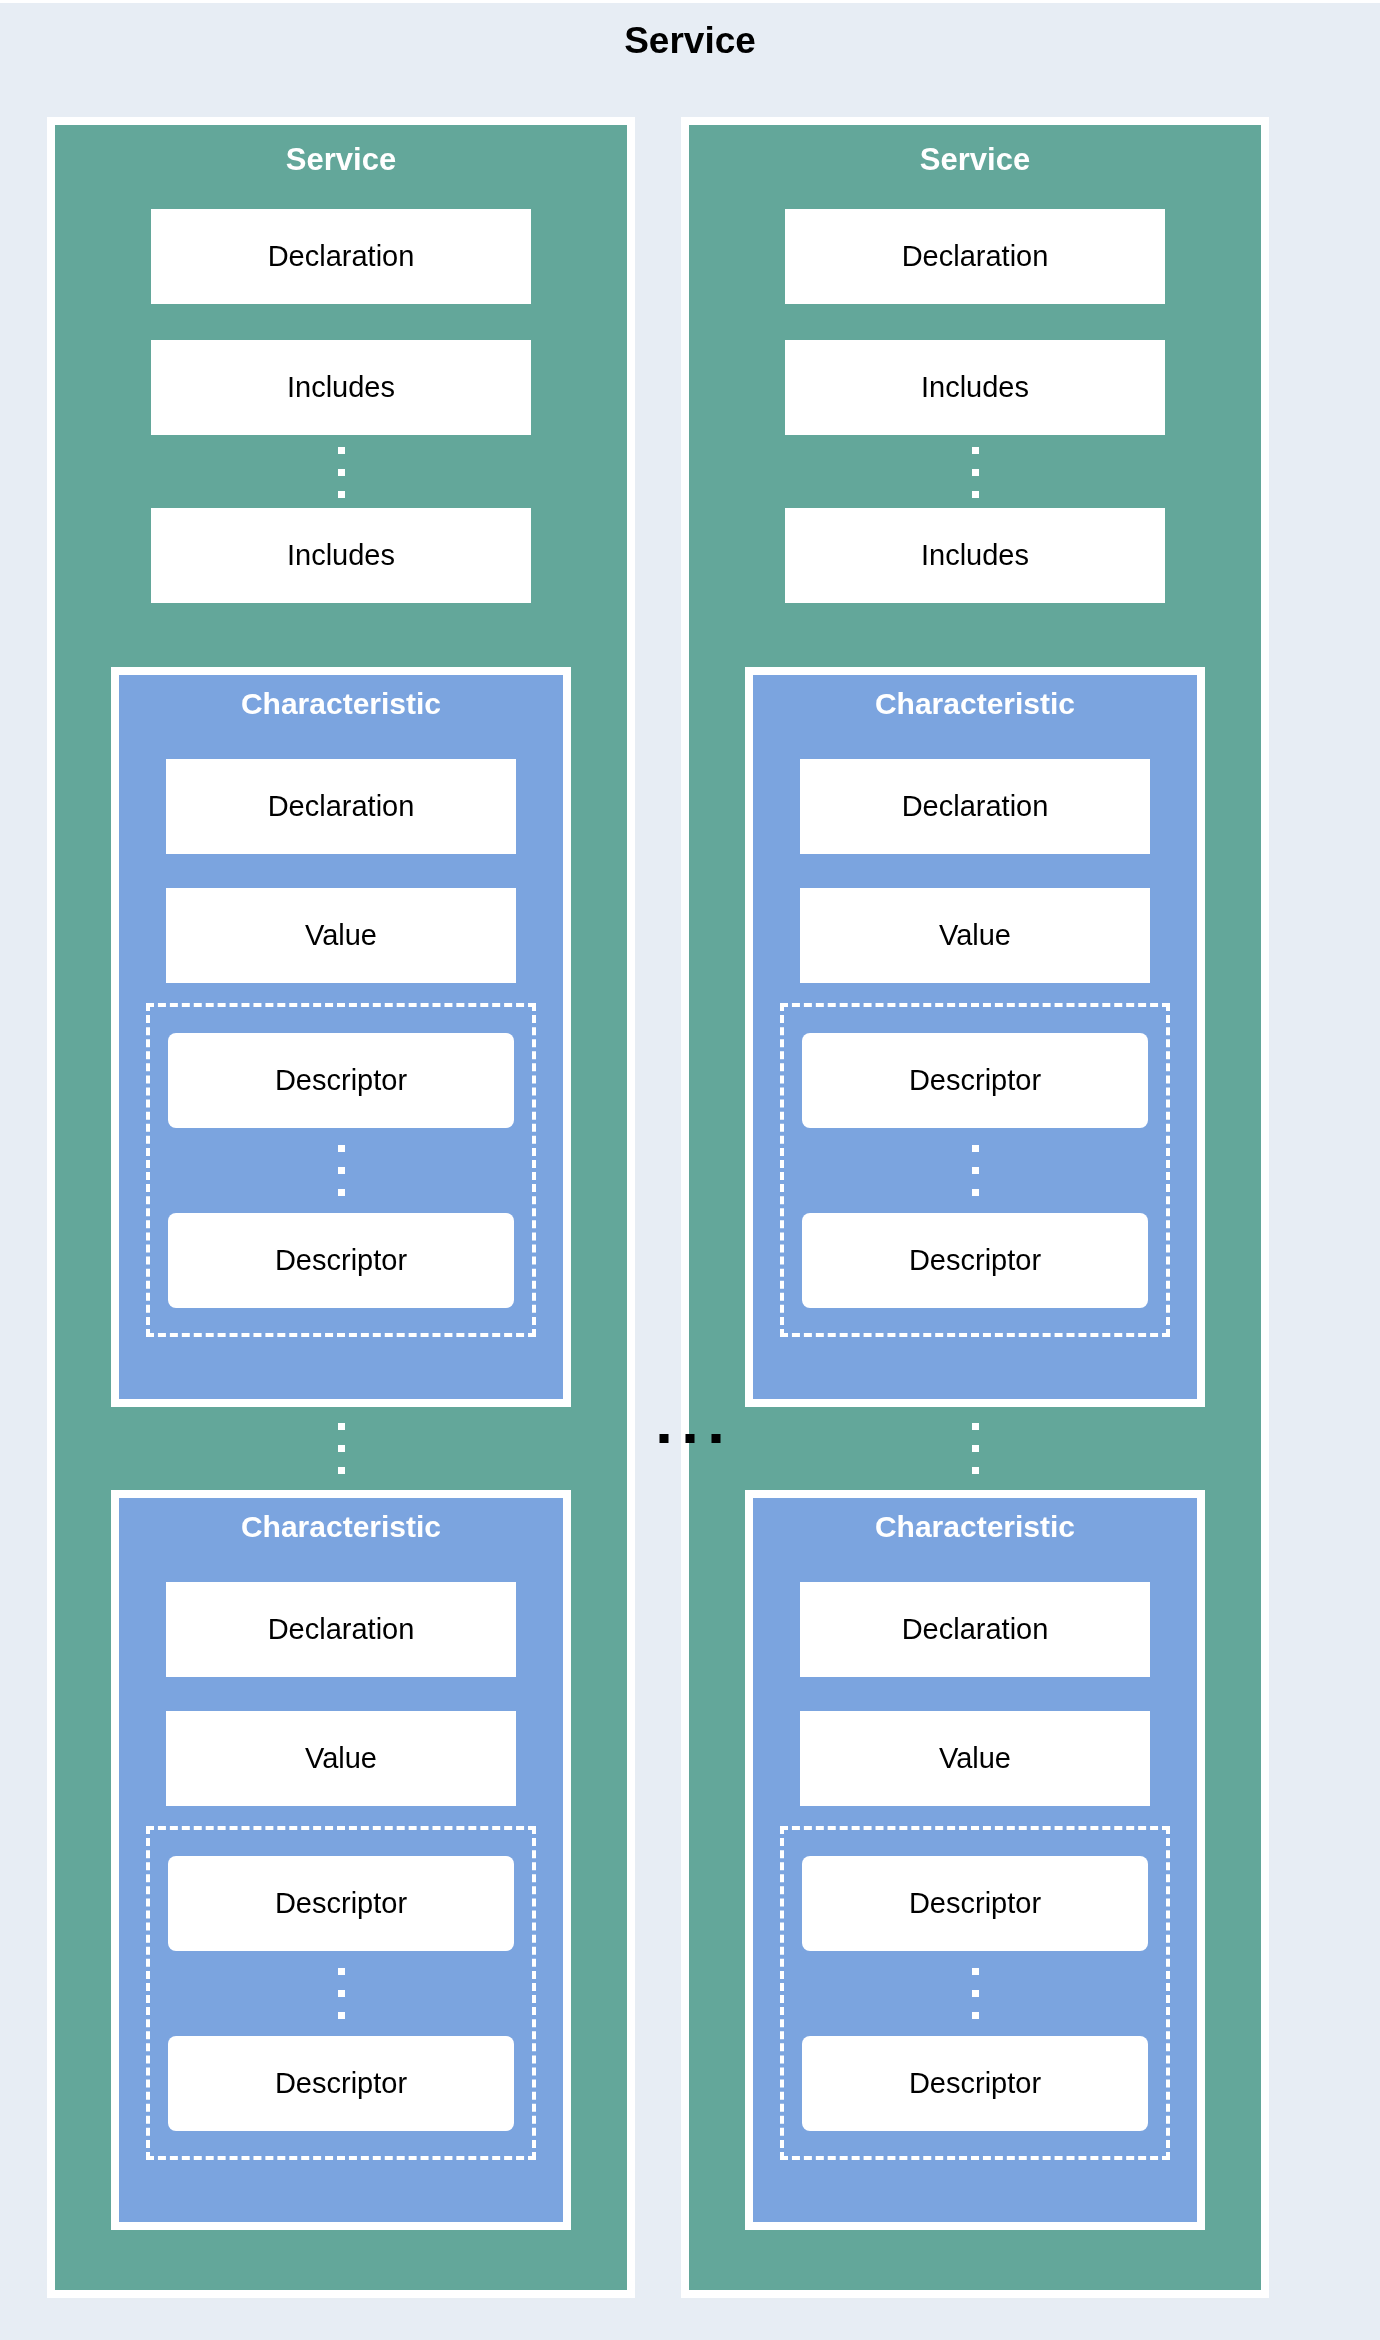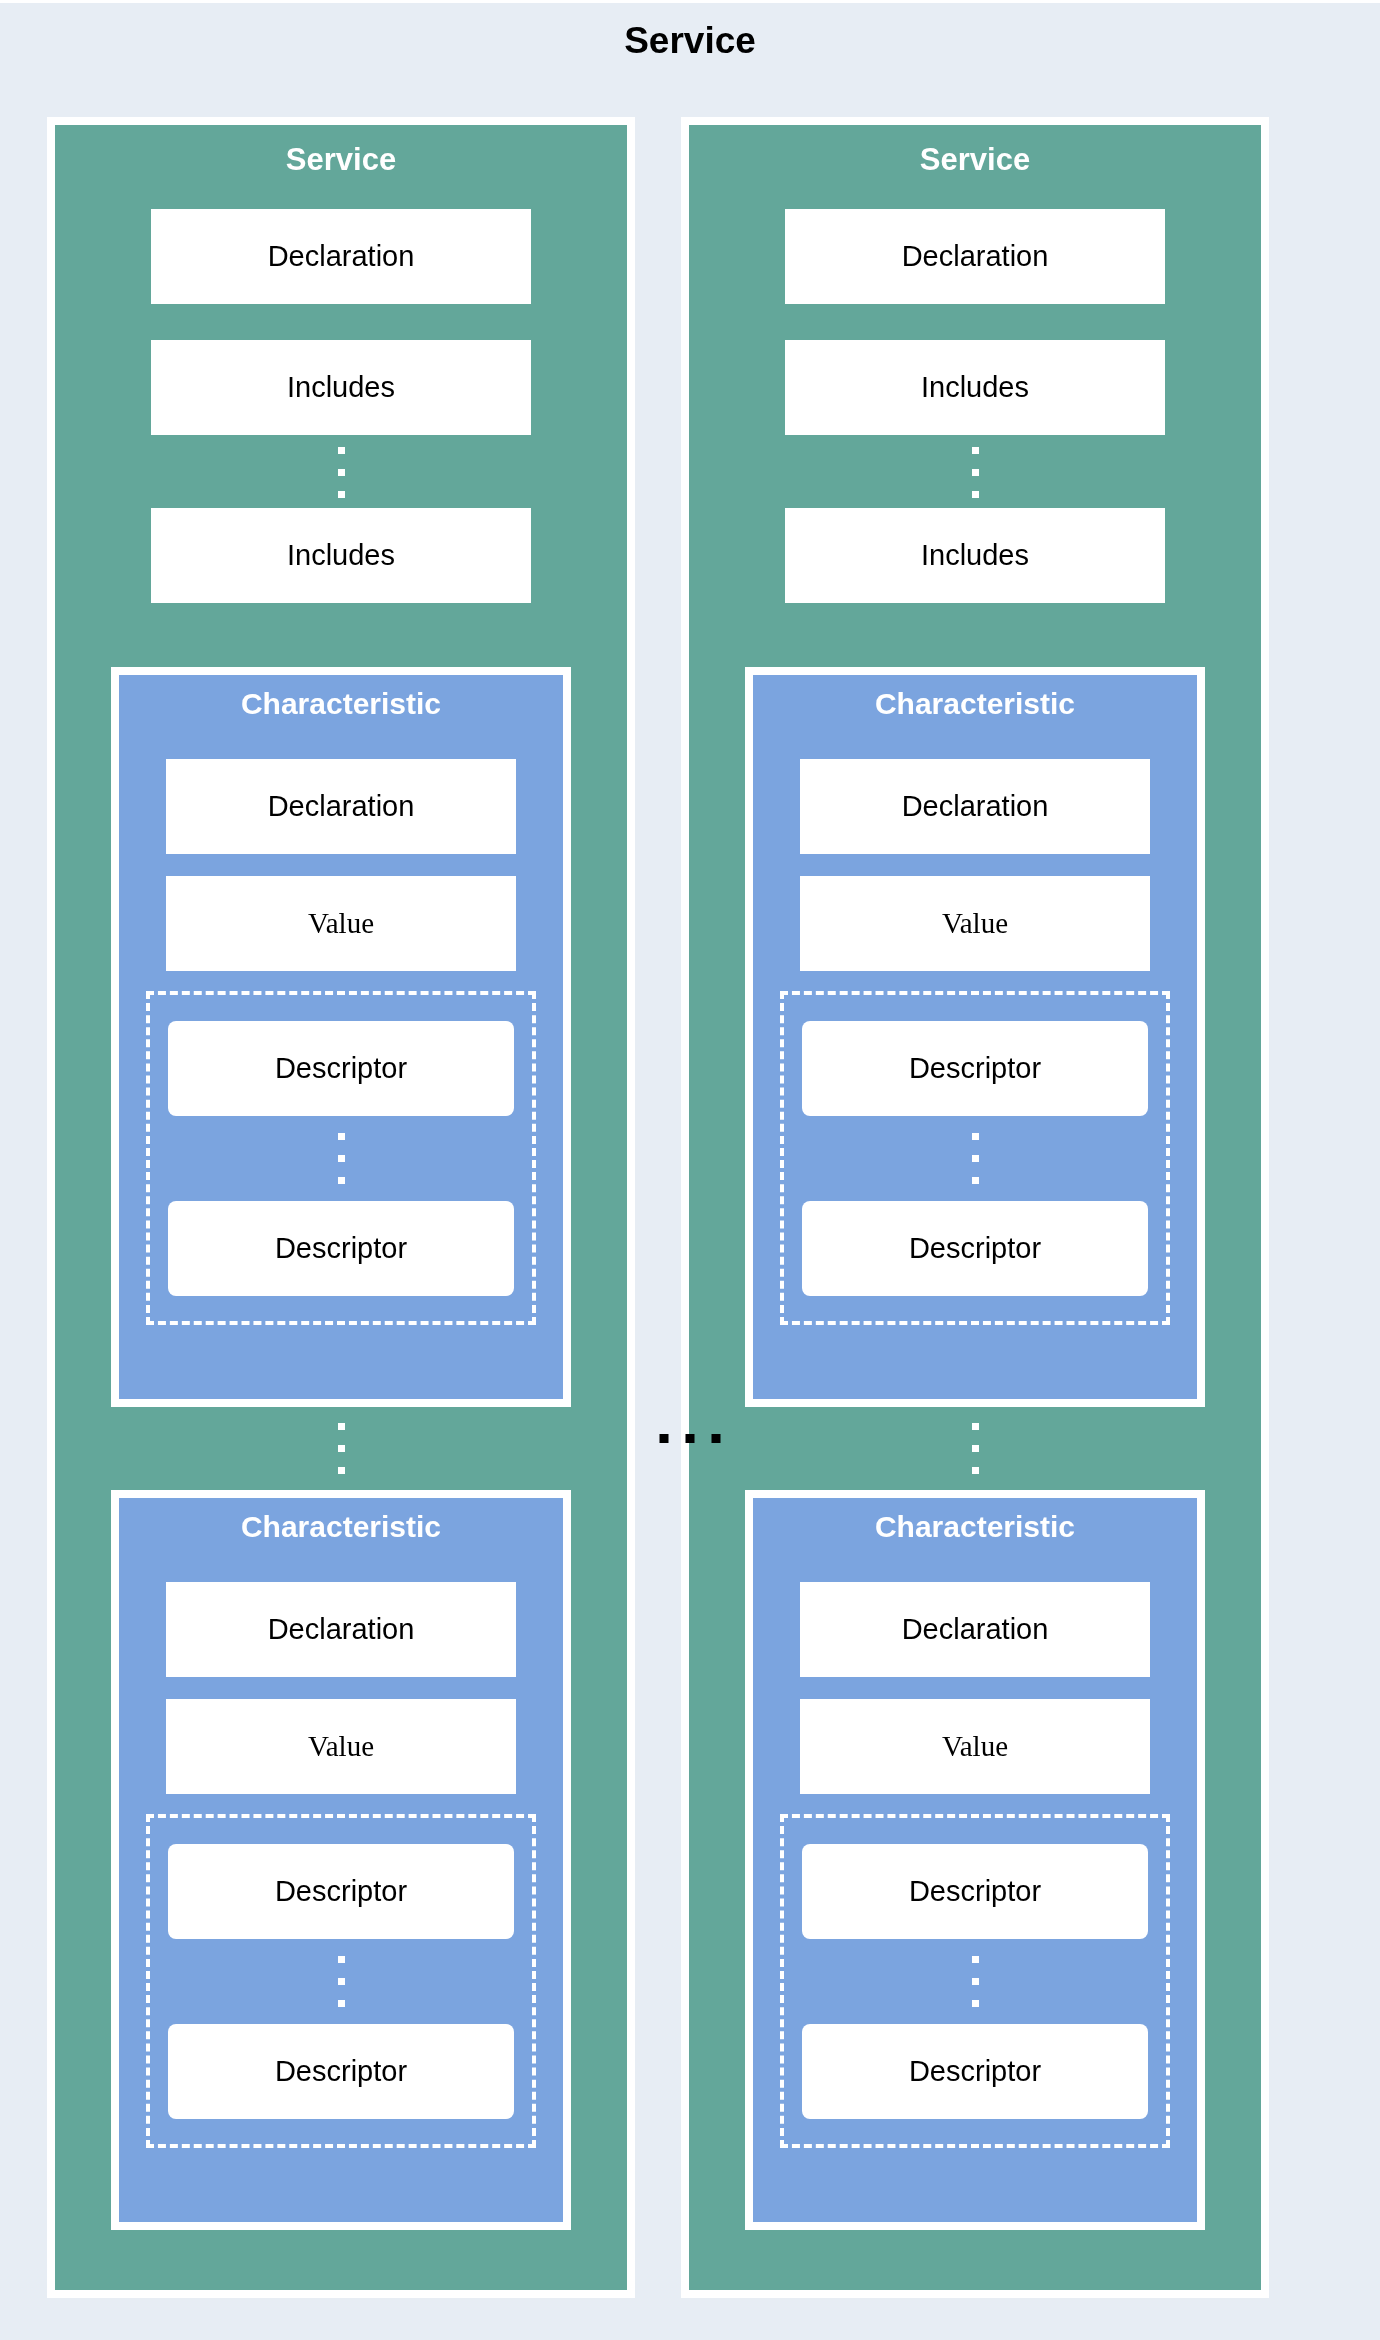--- a/index.html
+++ b/index.html
@@ -57,21 +57,21 @@
   .char-title{
     margin-top:10px;font-size:30px;font-weight:bold;
     color:var(--text-light);line-height:38px;
   }
   .cbox{
     width:350px;height:95px;flex:none;
     background:var(--box-white);color:var(--text-dark);
     font-size:29px;display:flex;align-items:center;justify-content:center;
   }
   .char-panel > .decl{margin-top:36px;}
-  .char-panel > .value{margin-top:22px;font-family:Liberation Serif, serif;}
+  .char-panel > .value{margin-top:34px;}
 
   .dashed{
     margin-top:20px;width:390px;flex:none;
     border:4px dashed #fff;
     padding:26px 18px 25px;
     display:flex;flex-direction:column;align-items:center;
   }
   .dashed .cbox{width:346px;border-radius:8px;}
   .dashed .vdots{margin:17px 0;}
 

